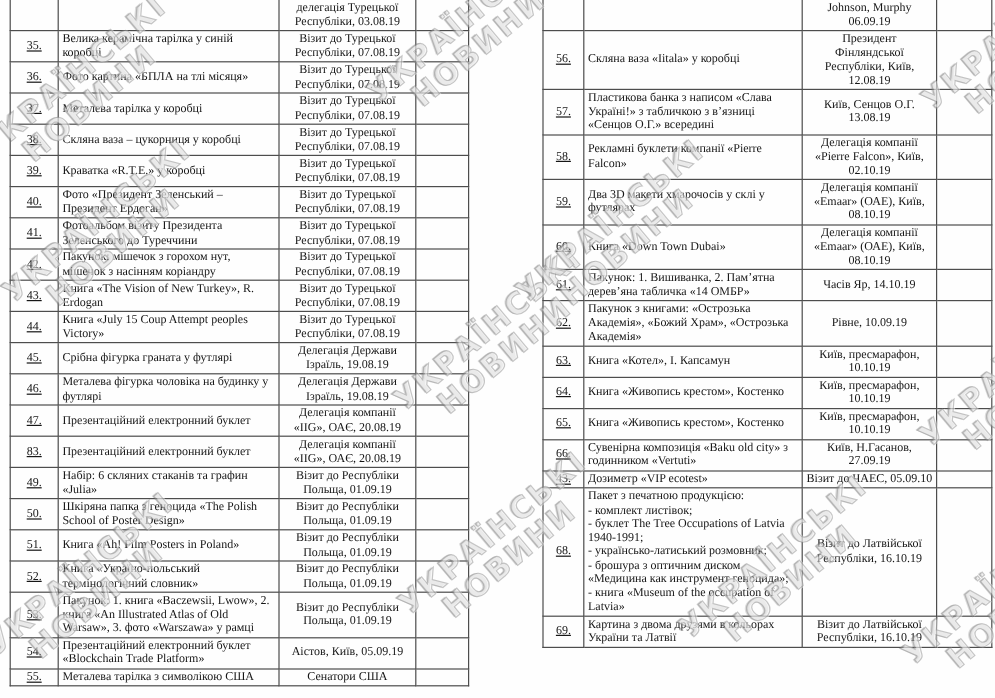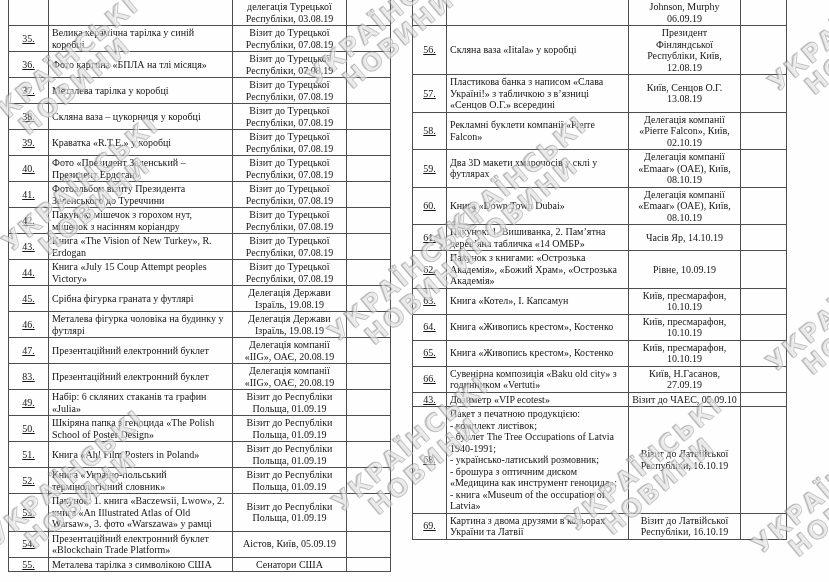--- a/index.html
+++ b/index.html
@@ -8,21 +8,21 @@
     background:#fefefe;
     font-family:"Liberation Serif","DejaVu Serif",serif;
     color:#161616;
   }
   .page{position:absolute;inset:0;}
   table.scan-table{
     position:absolute;top:0;border-collapse:collapse;table-layout:fixed;
     font-size:10px;line-height:1.15;z-index:2;background:transparent;
   }
   #left-table{left:8px;width:382px;}
-  #right-table{left:412px;width:374px;padding-left:48px;}
+  #right-table{left:452px;width:374px;padding-left:48px;}
   td{border:1px solid #4d4d4d;padding:1px 3px;vertical-align:middle;overflow:hidden;word-wrap:break-word;}
   tr.partial td{border-top:none;margin-left:32px;}
   td.num{text-align:center;text-decoration:underline;}
   td.desc{text-align:left;white-space:pre-line;}
   td.src{text-align:center;}
   td.blank{}
   
   .wm{
     position:absolute;z-index:3;pointer-events:none;
     transform:rotate(-40deg);

